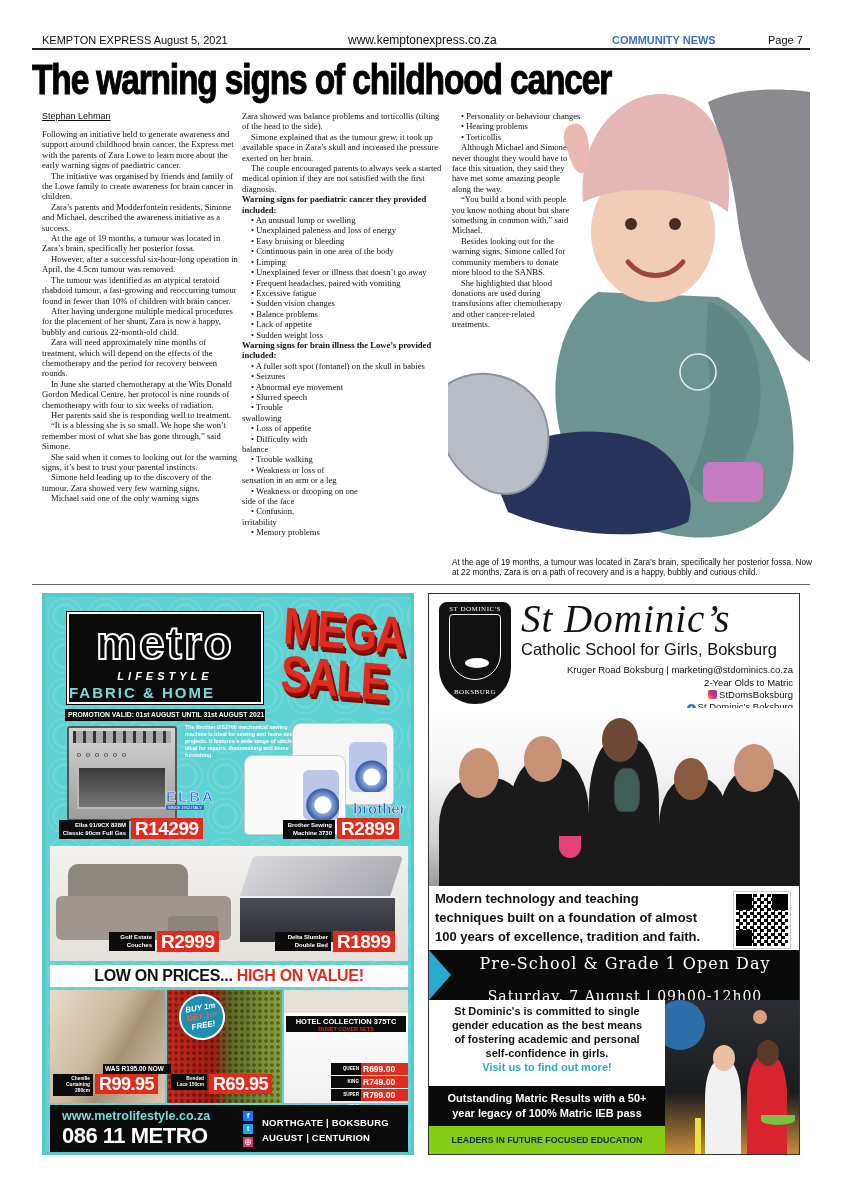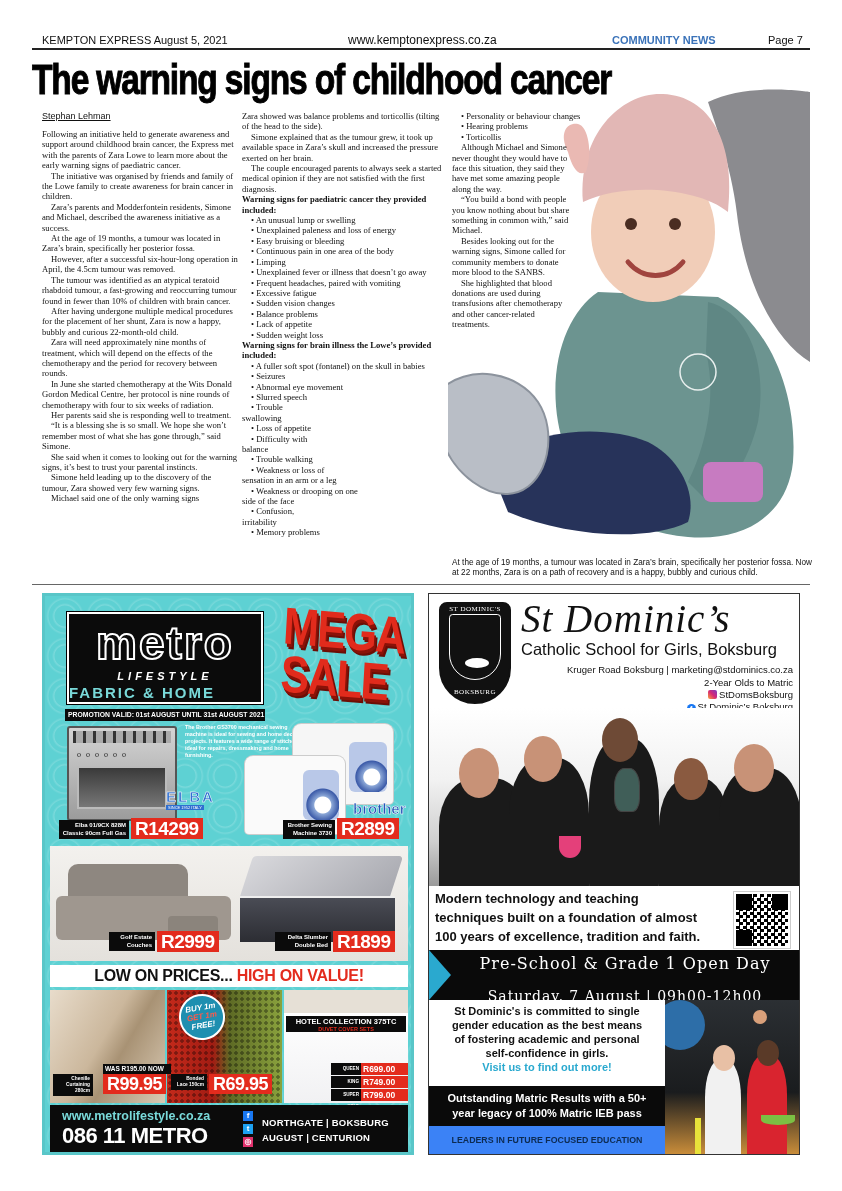--- a/index.html
+++ b/index.html
@@ -105,21 +105,21 @@
       linear-gradient(#000,#000) 100% 0/16px 16px no-repeat,
       linear-gradient(#000,#000) 0 100%/16px 16px no-repeat,
       repeating-conic-gradient(#000 0 25%, #fff 0 50%) 0 0/7px 7px; border: 2px solid #fff; outline: 1px solid #ccc; }
   .openday { position: absolute; left: 0; top: 356px; width: 372px; height: 50px; background: #0a0a0a; color: #fff; text-align: center; font-family: "DejaVu Serif", serif; }
   .openday .arrow { position: absolute; left: 0; top: 0; width: 0; height: 0; border-top: 25px solid transparent; border-bottom: 25px solid transparent; border-left: 22px solid #2aa9cf; }
   .od1 { position: absolute; left: 20px; right: 0; top: 4px; font-size: 16px; letter-spacing: 1px; }
   .od2 { position: absolute; left: 20px; right: 0; top: 38px; font-size: 14px; letter-spacing: 1px; }
   .dom-body { position: absolute; left: 0; top: 406px; width: 236px; height: 86px; text-align: center; font-family: "Liberation Sans", sans-serif; font-weight: bold; font-size: 11px; line-height: 14px; color: #111; padding-top: 4px; }
   .dom-body .visit { color: #2aa9cf; }
   .results { position: absolute; left: 0; top: 492px; width: 236px; height: 40px; background: #0a0a0a; color: #fff; text-align: center; font-family: "Liberation Sans", sans-serif; font-weight: bold; font-size: 11px; line-height: 15px; padding-top: 5px; }
-  .leaders { position: absolute; left: 0; top: 532px; width: 236px; height: 28px; background: #3b82f6; color: #0d2b52; text-align: center; font-family: "Liberation Sans", sans-serif; font-weight: bold; font-size: 8.8px; line-height: 28px; }
+  .leaders { position: absolute; left: 0; top: 532px; width: 236px; height: 28px; background: #84cc16; color: #0d2b52; text-align: center; font-family: "Liberation Sans", sans-serif; font-weight: bold; font-size: 8.8px; line-height: 28px; }
   .kids { position: absolute; left: 236px; top: 406px; width: 134px; height: 154px; background: linear-gradient(#2b2f33,#1a1c1e 60%,#c98d3a 100%); overflow: hidden; }
 </style>
 </head>
 <body>
 
 <div class="abs hdr" style="left:42px;">KEMPTON EXPRESS August 5, 2021</div>
 <div class="abs hdr" style="left:348px;font-size:12px;">www.kemptonexpress.co.za</div>
 <div class="abs hdr" style="left:612px;font-weight:bold;color:#3b73b9;">COMMUNITY NEWS</div>
 <div class="abs hdr" style="left:768px;">Page 7</div>
 <div class="abs hdr-rule"></div>
@@ -276,21 +276,21 @@
     <span>LOW ON PRICES...</span>
     <span class="red">HIGH ON VALUE!</span>
   </div>
 
   <div class="fab1"></div>
   <div class="fab2"></div>
   <div class="fab3"></div>
 
   <div class="plabel" style="left:58px;top:468px;width:68px;font-size:6.5px;text-align:left;padding:1px 2px;">WAS R195.00 NOW</div>
   <div class="plabel" style="left:8px;top:478px;width:40px;font-size:4.8px;line-height:6px;">Chenille Curtaining 280cm</div>
-  <div class="price" style="left:50px;top:478px;font-size:18px;margin-left:8px;">R99.95</div>
+  <div class="price" style="left:50px;top:478px;font-size:18px;">R99.95</div>
 
   <div class="buy-badge">
     <span>BUY 1m</span>
     <span class="r">GET 1m</span>
     <span>FREE!</span>
   </div>
   <div class="plabel" style="left:126px;top:478px;width:36px;font-size:4.8px;line-height:6px;">Bonded Lace 150cm</div>
   <div class="price" style="left:164px;top:478px;font-size:18px;">R69.95</div>
 
   <div class="hotel-title">

